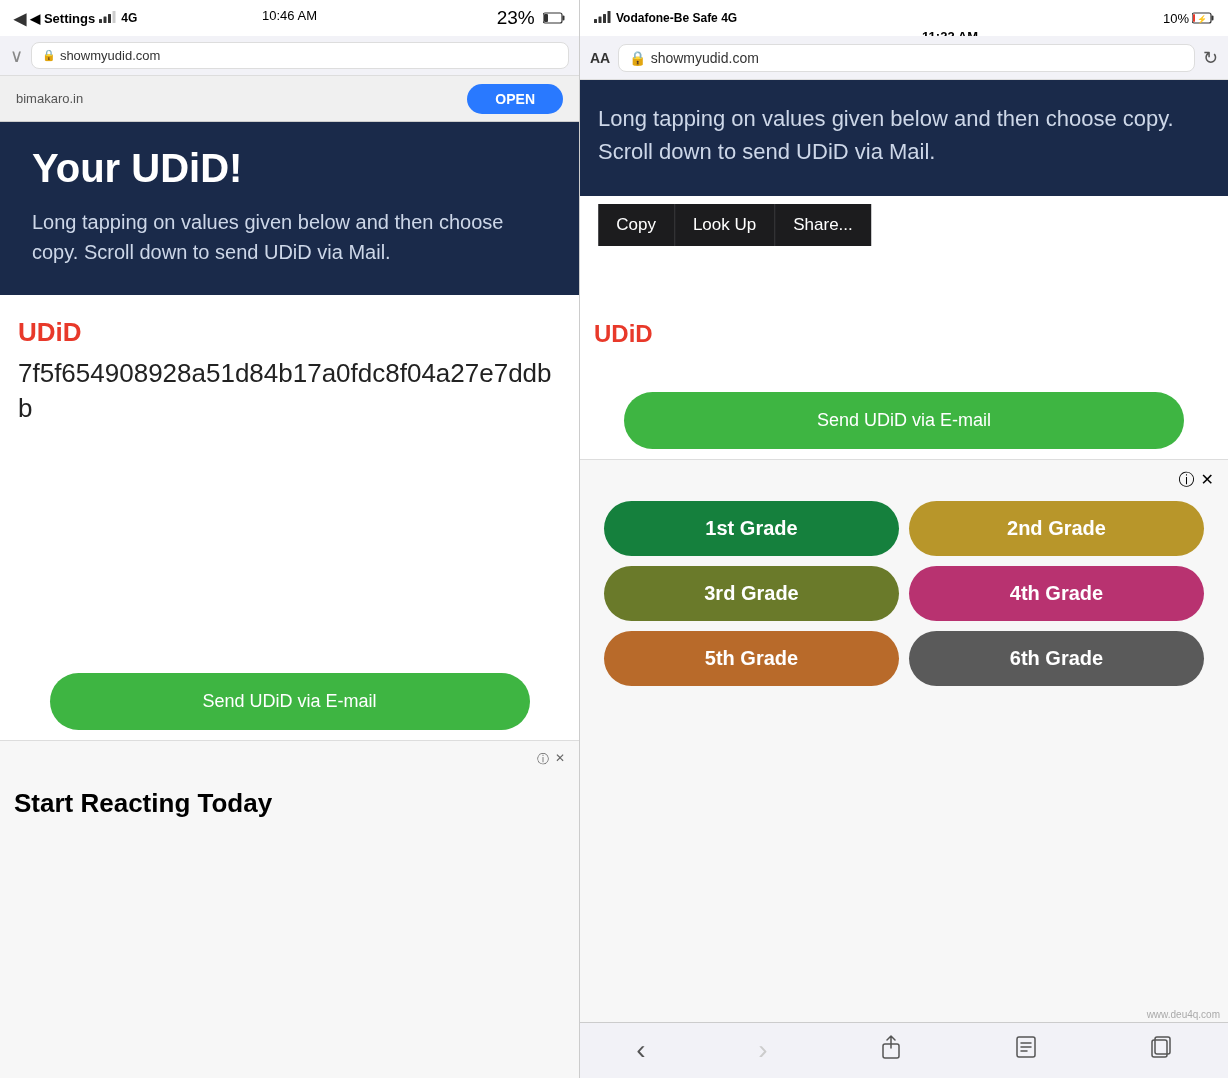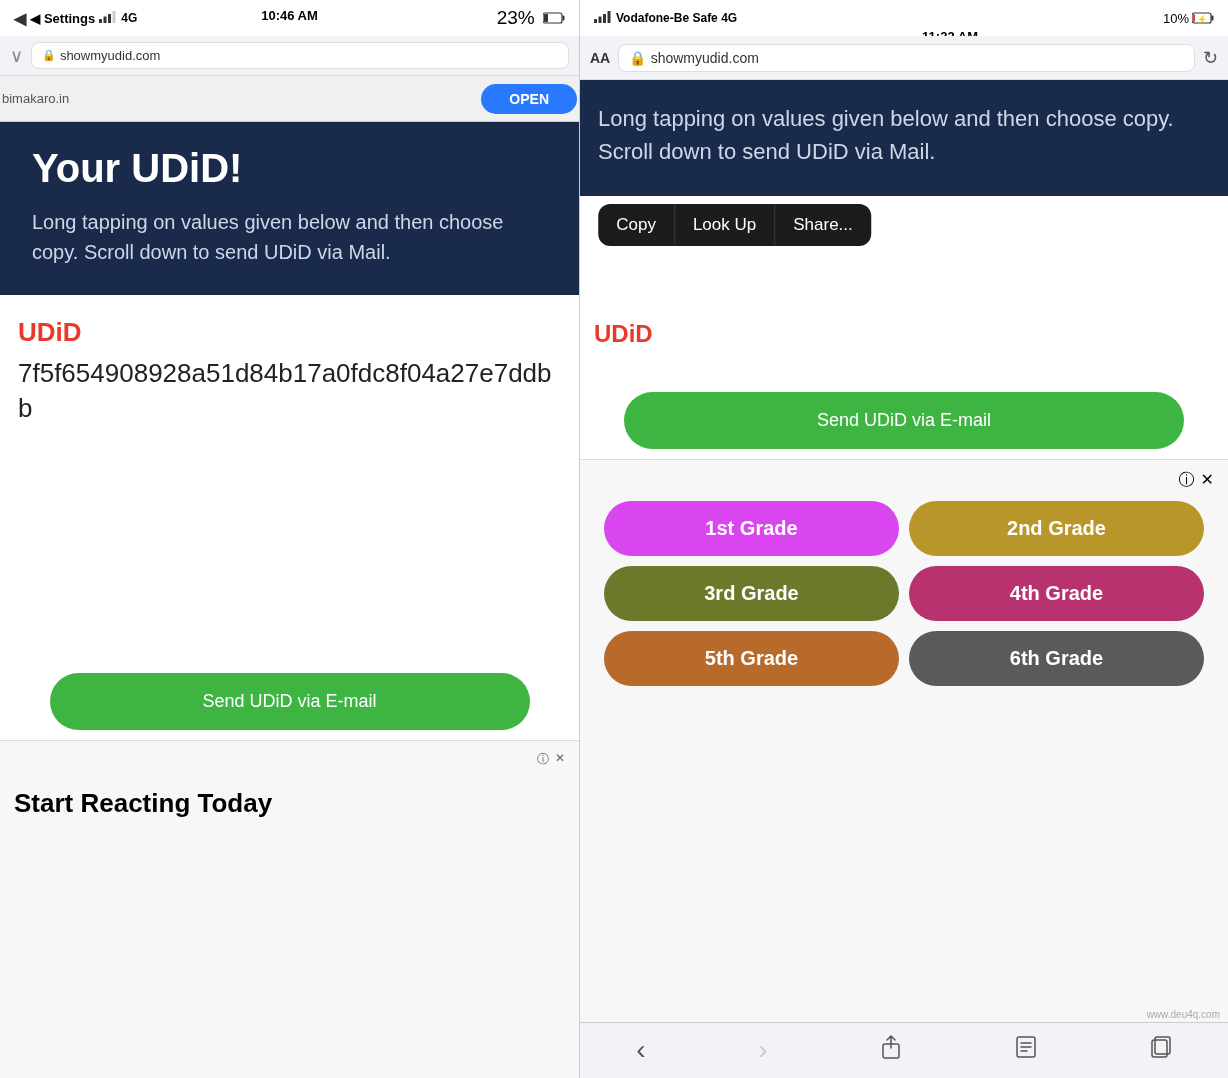--- a/index.html
+++ b/index.html
@@ -35,21 +35,21 @@
     }
     .status-left-info {
       display: flex;
       align-items: center;
       gap: 4px;
       font-size: 13px;
       font-weight: 600;
     }
     .status-left-center {
       font-size: 13px;
-      font-weight: 700;
+      font-weight: 400;
       position: absolute;
       left: 50%;
       transform: translateX(-50%);
       top: 8px;
     }
 
     
     .browser-bar-left {
       background: #f2f2f7;
       padding: 6px 10px;
@@ -76,21 +76,21 @@
       border: 1px solid #ddd;
     }
     .lock-icon { font-size: 11px; color: #555; }
 
     
     .ad-banner {
       background: #f0f0f0;
       display: flex;
       align-items: center;
       justify-content: space-between;
-      padding: 8px 2px;
+      padding: 8px 16px;
       border-bottom: 1px solid #ccc;
       height: 46px;
     }
     .ad-bimakaro { font-size: 13px; color: #555; }
     .open-button {
       background: #2979ff;
       color: #fff;
       border: none;
       border-radius: 20px;
       padding: 7px 28px;
@@ -259,21 +259,21 @@
       position: relative;
     }
 
     
     .context-menu {
       position: absolute;
       top: -10px;
       left: 50%;
       transform: translateX(-30%);
       background: #1c1c1e;
-      border-radius: 12px;
+      border-radius: 0;
       display: flex;
       align-items: center;
       z-index: 10;
       overflow: hidden;
     }
     .context-menu::after {
       content: '';
       position: absolute;
       bottom: -10px;
       left: 50%;
@@ -375,21 +375,21 @@
     .grade-btn {
       border: none;
       border-radius: 30px;
       padding: 16px 10px;
       font-size: 20px;
       font-weight: 700;
       color: #fff;
       cursor: pointer;
       text-align: center;
     }
-    .grade-btn-1 { background: #d946ef; text-align: center; }
+    .grade-btn-1 { background: #15803d; text-align: center; }
     .grade-btn-2 { background: #b8962a; }
     .grade-btn-3 { background: #6a7a2a; }
     .grade-btn-4 { background: #b83270; }
     .grade-btn-5 { background: #b86a2a; }
     .grade-btn-6 { background: #5a5a5a; }
 
     
     .bottom-toolbar-right {
       display: flex;
       align-items: center;

